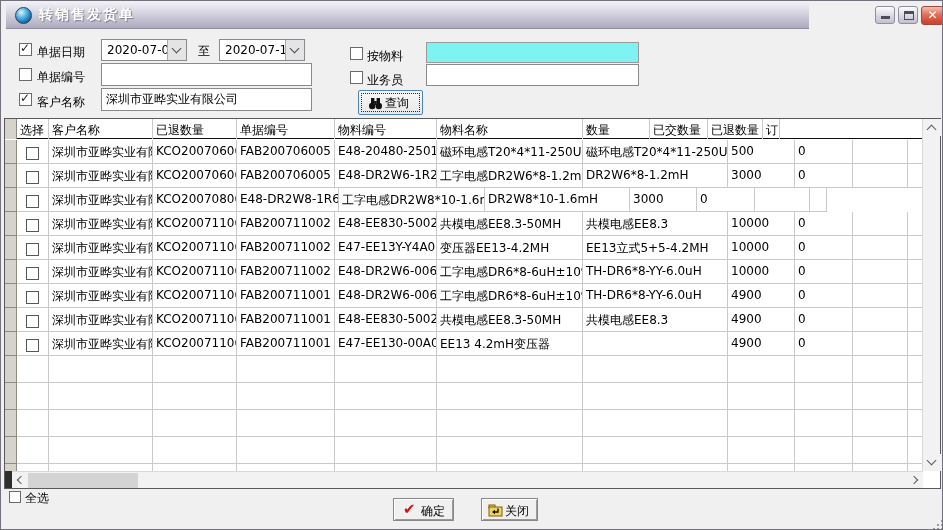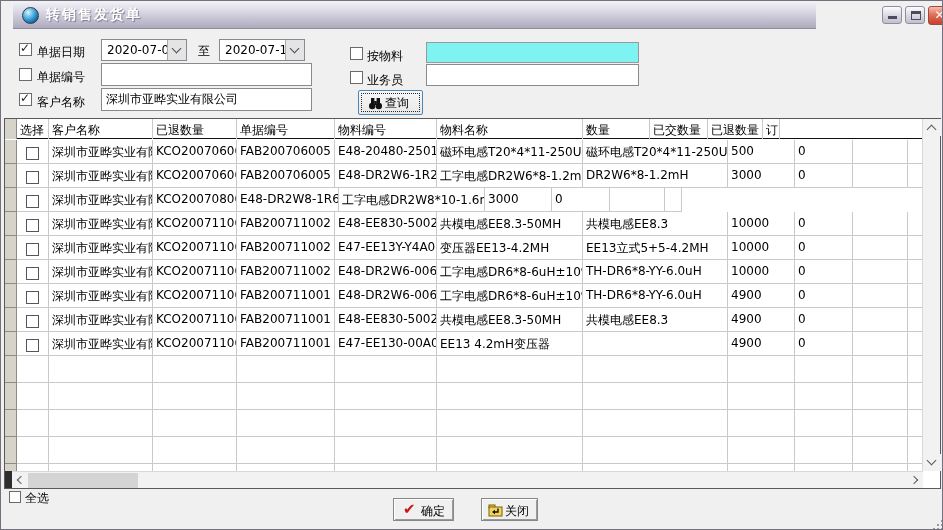--- a/index.html
+++ b/index.html
@@ -1,20 +1,20 @@
 <!DOCTYPE html>
 <html><head>
 <meta charset="utf-8">
 <style>
   * { margin:0; padding:0; box-sizing:border-box; }
   html,body { width:943px; height:530px; font-family:"DejaVu Sans","Liberation Sans",sans-serif; }
   .window { position:relative; width:943px; height:530px; border:1px solid #73717e; background:#f0f0f0; overflow:hidden; }
 
   
-  .titlebar { position:absolute; left:12px; top:0; width:803px; height:28px;
+  .titlebar { position:absolute; left:5px; top:0; width:803px; height:28px;
     background:linear-gradient(#f2f2f6 0%, #dddbe6 35%, #bfbdcd 75%, #aeabbe 100%);
     border-bottom:1px solid #8e8c9c; }
   .title-icon { position:absolute; left:9px; top:6px; width:17px; height:17px; border-radius:50%;
     background:radial-gradient(circle at 35% 30%, #d9f4ff 0%, #6cc0e8 30%, #2387c4 60%, #0d567e 85%, #08405f 100%);
     border:1px solid #3a3a44; }
   .title-text { position:absolute; left:33px; top:5px; font-size:14px; font-weight:bold; color:#ffffff;
     text-shadow:1px 1px 1px #7d7b8d; letter-spacing:2px; }
   .winbtn { position:absolute; top:5px; height:18px; border:1px solid #8f8da0; border-radius:3px;
     background:linear-gradient(#fdfdfe, #d9d7e2 55%, #c2c0cf); }
   .winbtn.min { left:869px; width:20px; }
@@ -193,20 +193,21 @@
         </div>
         <div class="grow">
           <div class="cell rowhdr" style="width: 12px;"></div>
           <div class="cell" style="width: 32px;">
             <div class="cb2"></div>
           </div>
           <div class="cell" style="width: 104px;">深圳市亚晔实业有限公司</div>
           <div class="cell" style="width: 84px;">KCO200708005</div>
           <div class="cell" style="width: 102px;">E48-DR2W8-1R6-1</div>
           <div class="cell" style="width: 146px;">工字电感DR2W8*10-1.6mH±10%</div>
+          <div class="cell" style="width: 145px;">DR2W8*10-1.6mH</div>
           <div class="cell" style="width: 67px;">3000</div>
           <div class="cell" style="width: 58px;">0</div>
           <div class="cell" style="width: 55px;"></div>
           <div class="cell" style="width: 17px;"></div>
         </div>
         <div class="grow">
           <div class="cell rowhdr" style="width: 12px;"></div>
           <div class="cell" style="width: 32px;">
             <div class="cb2"></div>
           </div>

